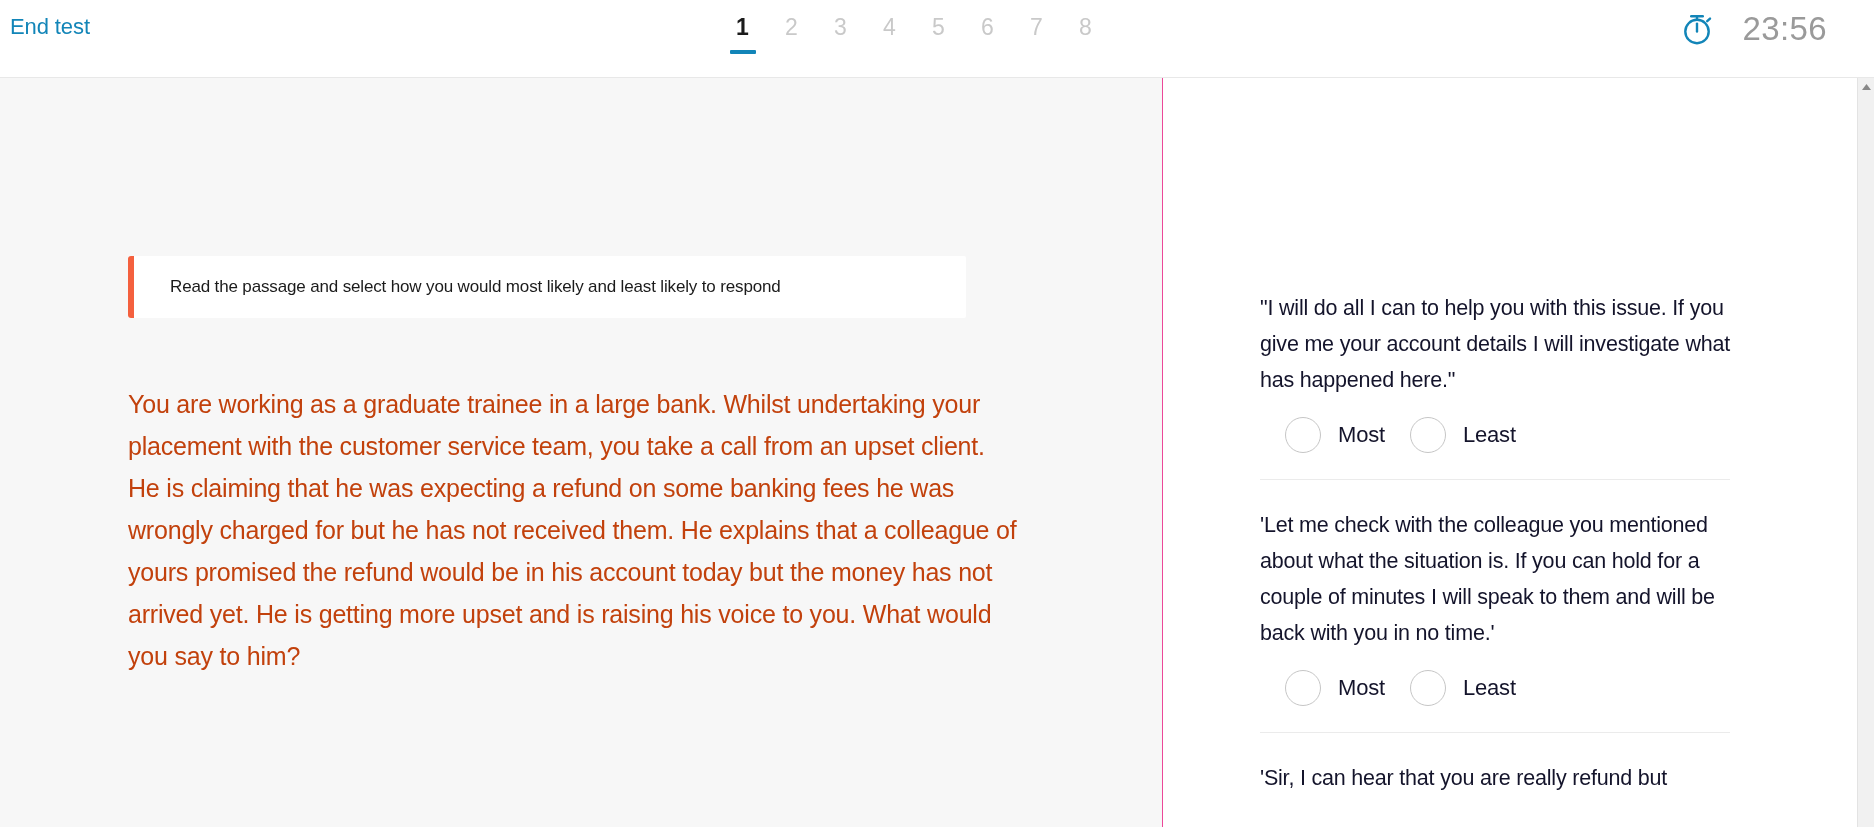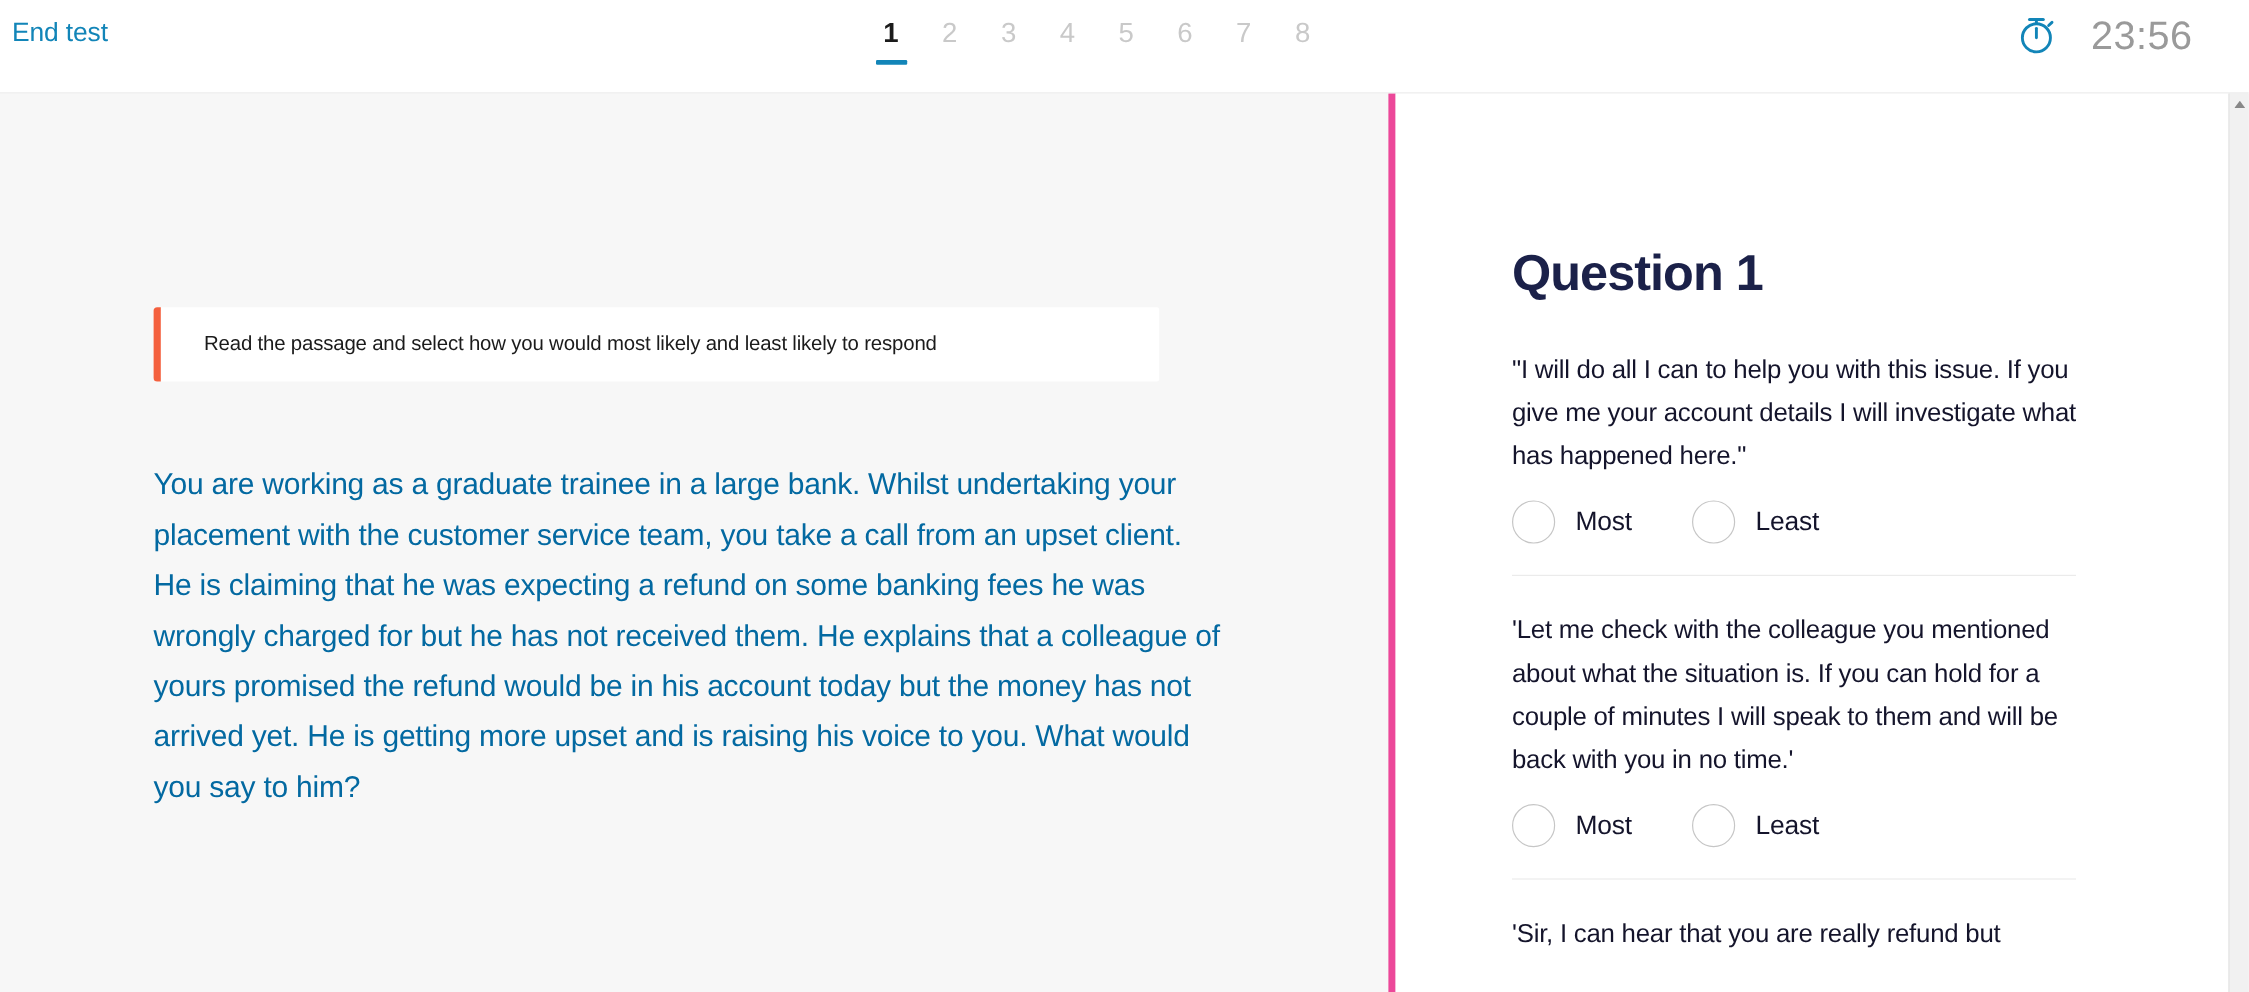--- a/index.html
+++ b/index.html
@@ -89,21 +89,21 @@
   #content-area {
     display: flex;
     height: 749px;
     width: 1874px;
   }
 
   #left-pane {
     width: 1163px;
     background: #f7f7f7;
     position: relative;
-    border-right: 6px solid #ec4899;
+    border-right: 1px solid #ec4899;
     overflow: hidden;
   }
 
   #instruction-banner {
     position: absolute;
     left: 128px;
     top: 178px;
     width: 838px;
     height: 62px;
     background: #ffffff;
@@ -125,21 +125,21 @@
     letter-spacing: -0.15px;
   }
 
   #passage-text {
     position: absolute;
     left: 128px;
     top: 305px;
     width: 890px;
     font-size: 25px;
     line-height: 42px;
-    color: #0369a1;
+    color: #c2410c;
     letter-spacing: -0.2px;
   }
 
   #right-pane {
     width: 694px;
     background: #ffffff;
     position: relative;
     overflow: hidden;
   }
 
@@ -172,20 +172,21 @@
   .choice-row {
     display: flex;
     align-items: center;
     margin-top: 19px;
     margin-bottom: 26px;
   }
   .choice {
     display: flex;
     align-items: center;
     cursor: pointer;
+    justify-content: center;
   }
   .choice:first-child { width: 150px; }
   .radio-circle {
     width: 36px;
     height: 36px;
     border-radius: 50%;
     border: 1.6px solid #c6c6c6;
     background: #ffffff;
     flex: 0 0 36px;
   }
@@ -272,21 +273,20 @@
       <div id="instruction-accent"></div>
       <div id="instruction-text">Read the passage and select how you would most likely and least likely to respond</div>
     </div>
 
     <div id="passage-text">You are working as a graduate trainee in a large bank. Whilst undertaking your placement with the customer service team, you take a call from an upset client. He is claiming that he was expecting a refund on some banking fees he was wrongly charged for but he has not received them. He explains that a colleague of yours promised the refund would be in his account today but the money has not arrived yet. He is getting more upset and is raising his voice to you. What would you say to him?</div>
 
   </div>
 
   <div id="right-pane">
 
-    <div id="question-title">Question 1</div>
 
     <div id="options-list">
 
       <div class="option-block">
         <div class="option-text">"I will do all I can to help you with this issue. If you give me your account details I will investigate what has happened here."</div>
         <div class="choice-row">
           <div class="choice">
             <span class="radio-circle"></span>
             <span class="choice-label">Most</span>
           </div>

